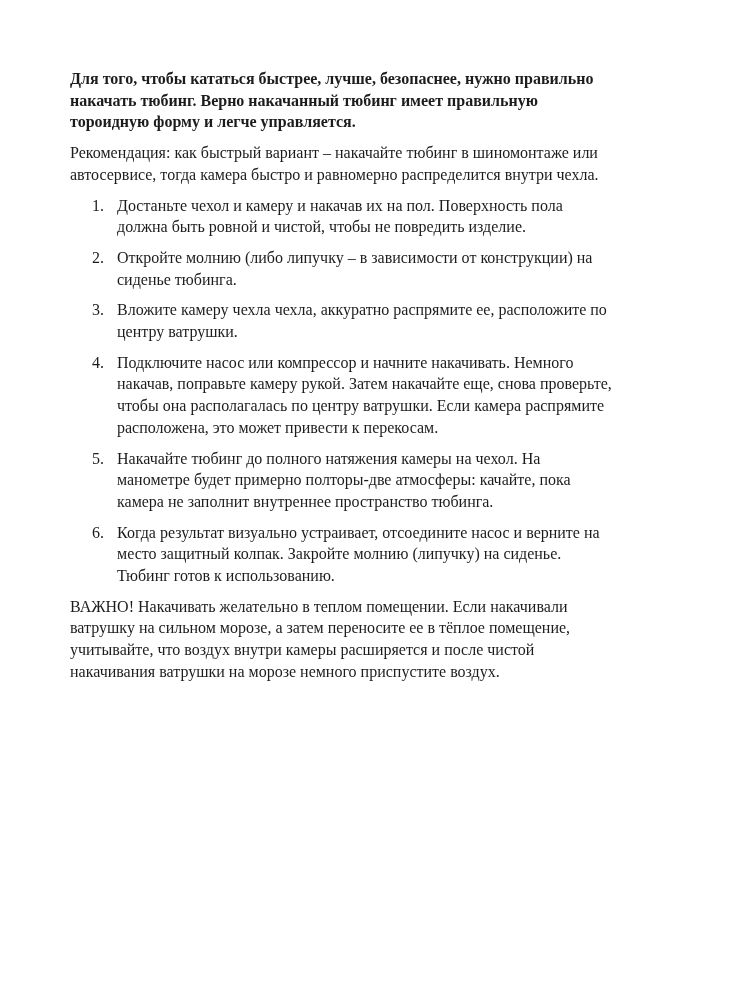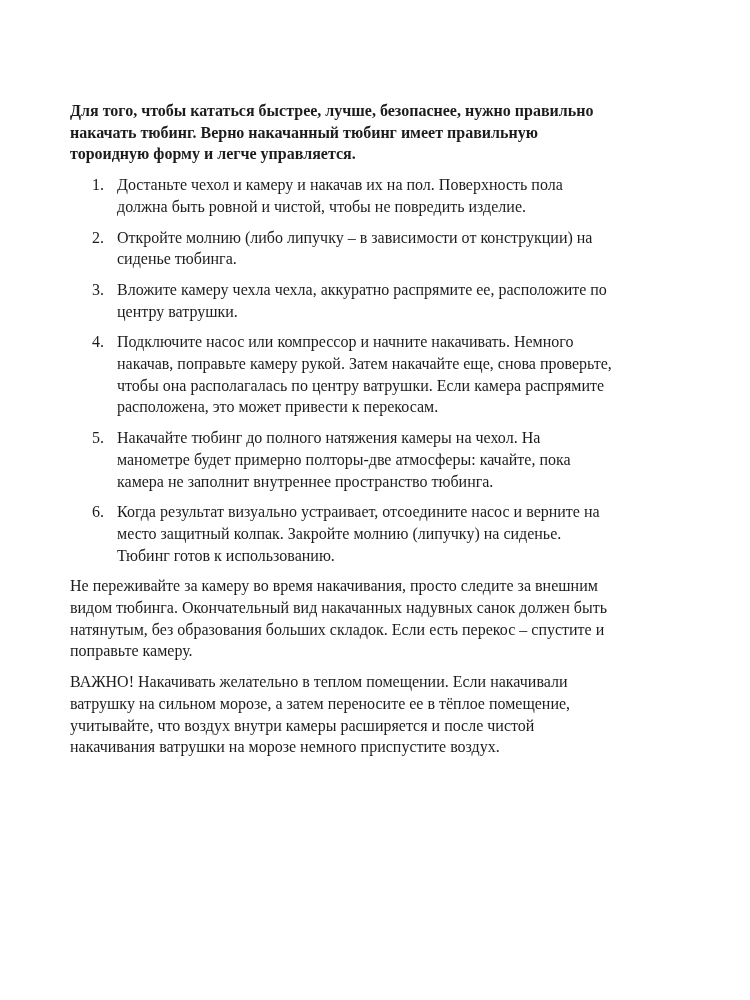--- a/index.html
+++ b/index.html
@@ -11,21 +11,21 @@
     width: 750px;
     height: 1000px;
     overflow: hidden;
     font-family: "Liberation Serif", "DejaVu Serif", serif;
     color: #1c1c1c;
   }
   .page {
     box-sizing: border-box;
     width: 680px;
     height: 1000px;
-    padding: 100px 64px 0 70px;
+    padding: 68px 64px 0 70px;
     background: #ffffff;
   }
   .para {
     margin: 0 0 9px 0;
     font-size: 16px;
     line-height: 21.7px;
     text-align: left;
   }
   .para.bold {
     font-weight: bold;
@@ -47,20 +47,21 @@
   }
 </style>
 </head>
 <body>
 
 <div class="page">
 
   <p class="para bold">Для того, чтобы кататься быстрее, лучше, безопаснее, нужно правильно накачать тюбинг. Верно накачанный тюбинг имеет правильную тороидную форму и легче управляется.</p>
 
 
+  <p class="para">Рекомендация: как быстрый вариант – накачайте тюбинг в шиномонтаже или автосервисе, тогда камера быстро и равномерно распределится внутри чехла.</p>
 
 
   <ol class="steps">
     <li class="step">
       <span class="step-num">1.</span>
       <span class="step-text">Достаньте чехол и камеру и накачав их на пол. Поверхность пола должна быть ровной и чистой, чтобы не повредить изделие.</span>
     </li>
     <li class="step">
       <span class="step-num">2.</span>
       <span class="step-text">Откройте молнию (либо липучку – в зависимости от конструкции) на сиденье тюбинга.</span>
@@ -76,17 +77,16 @@
     <li class="step">
       <span class="step-num">5.</span>
       <span class="step-text">Накачайте тюбинг до полного натяжения камеры на чехол. На манометре будет примерно полторы-две атмосферы: качайте, пока камера не заполнит внутреннее пространство тюбинга.</span>
     </li>
     <li class="step">
       <span class="step-num">6.</span>
       <span class="step-text">Когда результат визуально устраивает, отсоедините насос и верните на место защитный колпак. Закройте молнию (липучку) на сиденье. Тюбинг готов к использованию.</span>
     </li>
   </ol>
 
-  <p class="para">Не переживайте за камеру во время накачивания, просто следите за внешним видом тюбинга. Окончательный вид накачанных надувных санок должен быть натянутым, без образования больших складок. Если есть перекос – спустите и поправьте камеру.</p>
 
   <p class="para">ВАЖНО! Накачивать желательно в теплом помещении. Если накачивали ватрушку на сильном морозе, а затем переносите ее в тёплое помещение, учитывайте, что воздух внутри камеры расширяется и после чистой накачивания ватрушки на морозе немного приспустите воздух.</p>
 
 </div>
 
 </body></html>

